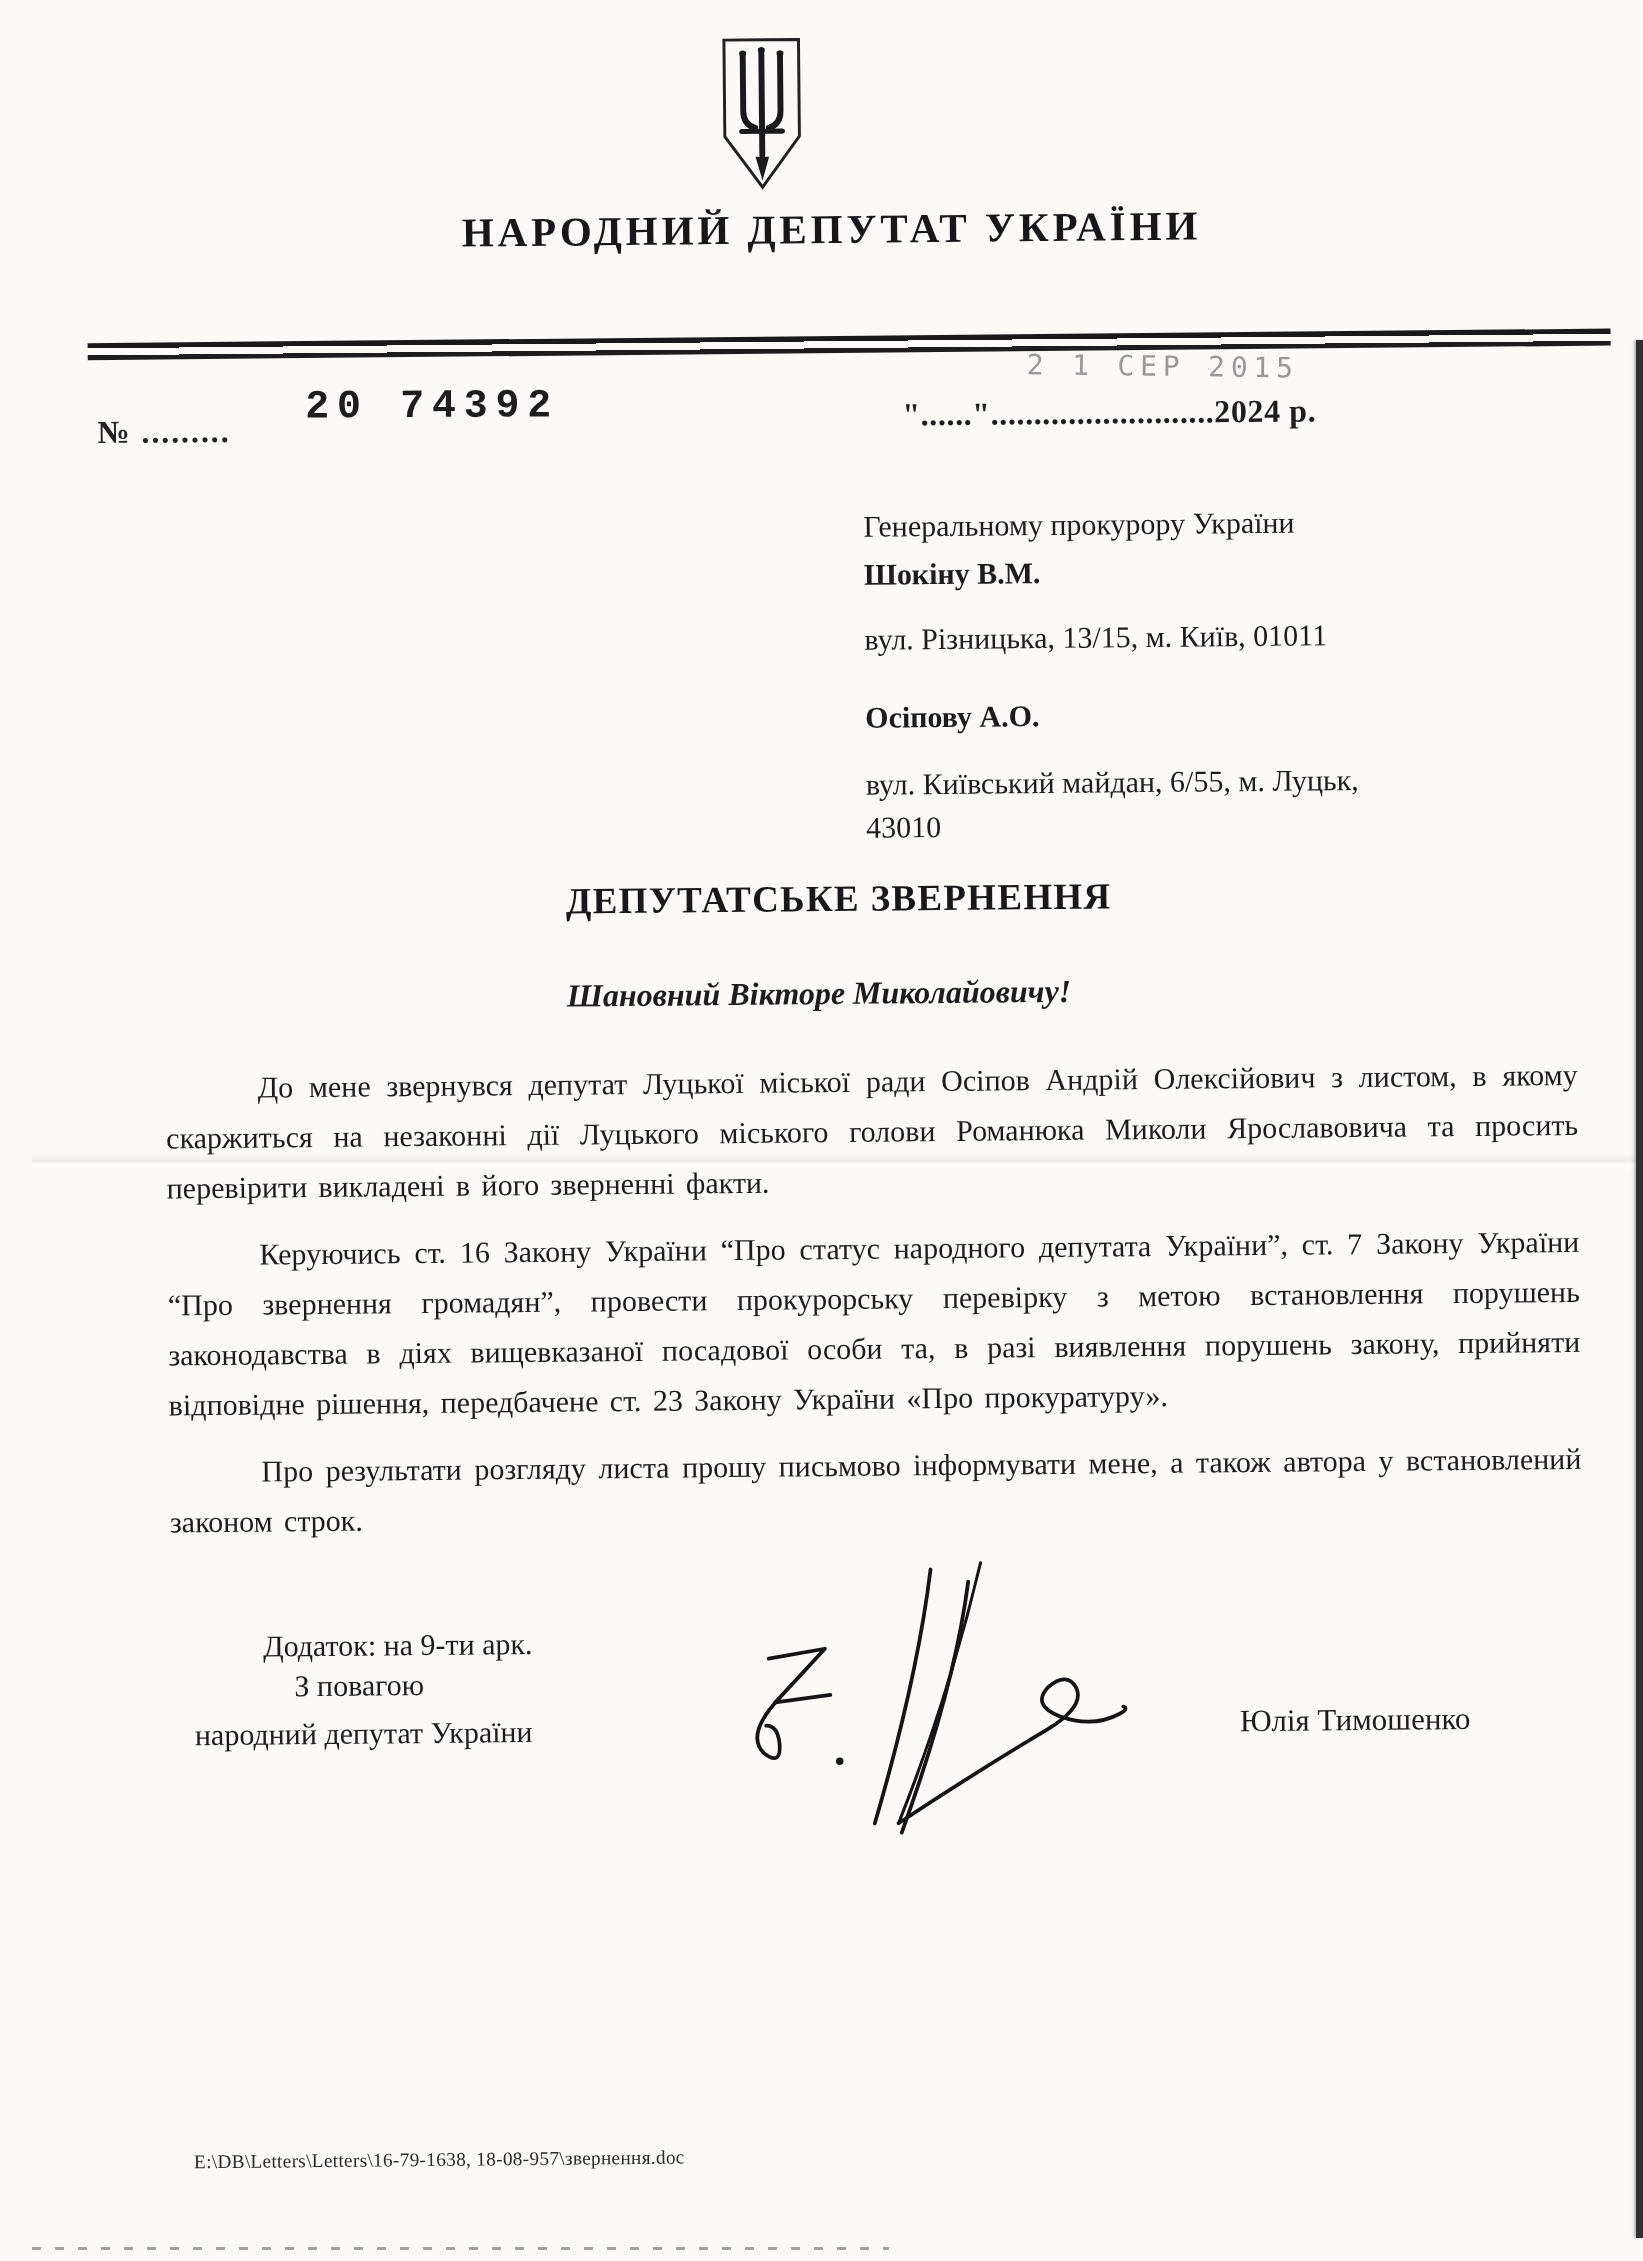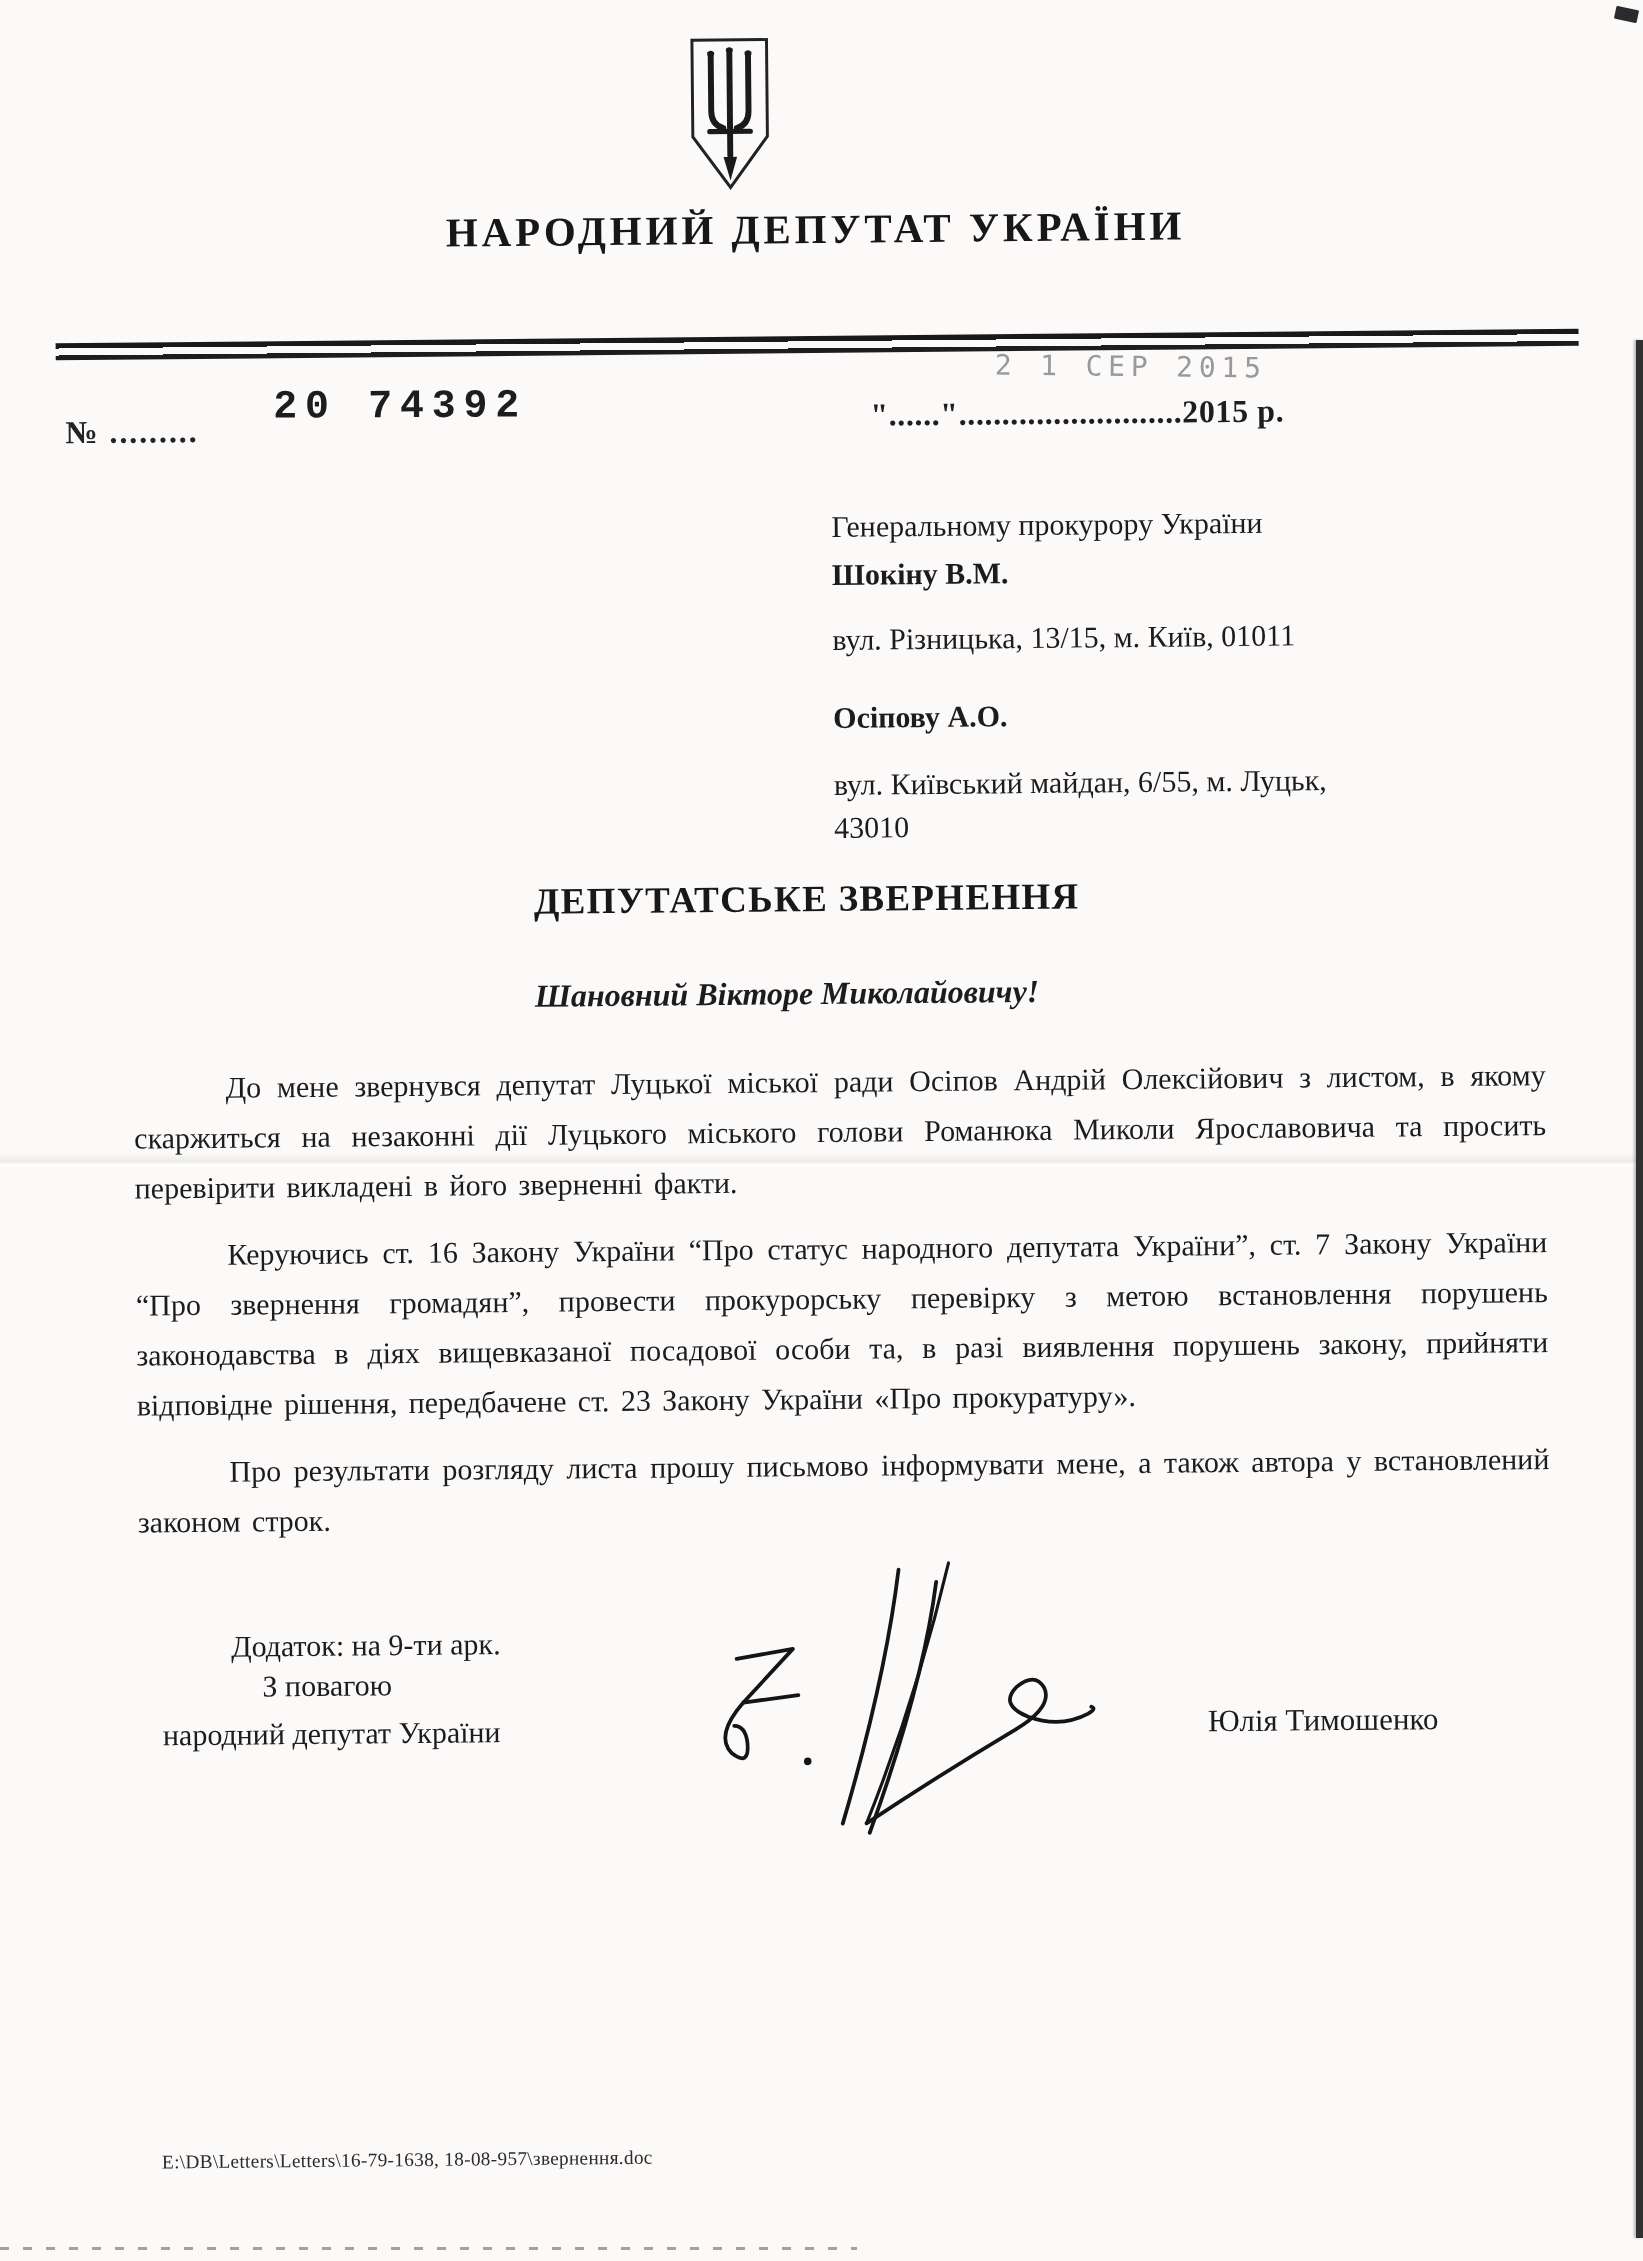--- a/index.html
+++ b/index.html
@@ -4,21 +4,21 @@
 <style>
   html,body{margin:0;padding:0;}
   body{
     width:1644px;height:2261px;
     background:#fbfaf8;
     overflow:hidden;
     font-family:"Liberation Serif", serif;
     color:#1c1c1e;
     position:relative;
   }
-  .page{position:absolute;inset:0;}
+  .page{position:absolute;inset:0;margin-left:32px;}
   .skew{position:absolute;inset:0;transform:rotate(-0.55deg);transform-origin:50% 40%;}
 
   
   .emblem{position:absolute;left:686px;top:34px;width:103px;height:161px;}
   .org-title{
     position:absolute;left:0;top:205px;width:100%;
     text-align:center;font-size:41px;font-weight:bold;letter-spacing:3.9px;
     color:#17171a;
   }
 
@@ -96,21 +96,21 @@
       <path d="M34 22 H42 M78 22 H86 M56 18 H64" stroke="#1a1a1c" stroke-width="4"></path>
     </svg>
 
     <div class="org-title">НАРОДНИЙ ДЕПУТАТ УКРАЇНИ</div>
 
     <div class="rule"></div>
 
     <div class="ref-no">№ .........</div>
     <div class="stamp-number">20 74392</div>
     <div class="stamp-date">2 1 СЕР 2015</div>
-    <div class="date-line"><span>"......"</span><span>..........................</span><span>2015 р.</span></div>
+    <div class="date-line"><span>"......"</span><span>..........................</span><span>2024 р.</span></div>
 
     <div class="recipients">
       <div class="r1">Генеральному прокурору України</div>
       <div class="r2">Шокіну В.М.</div>
       <div class="r3">вул. Різницька, 13/15, м. Київ, 01011</div>
       <div class="r4">Осіпову А.О.</div>
       <div class="r5">вул. Київський майдан, 6/55, м. Луцьк,</div>
       <div class="r6">43010</div>
     </div>
 

